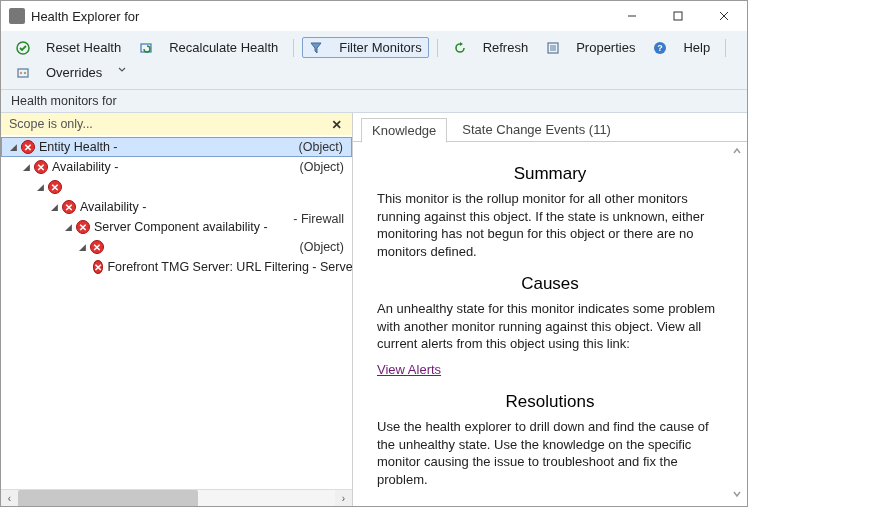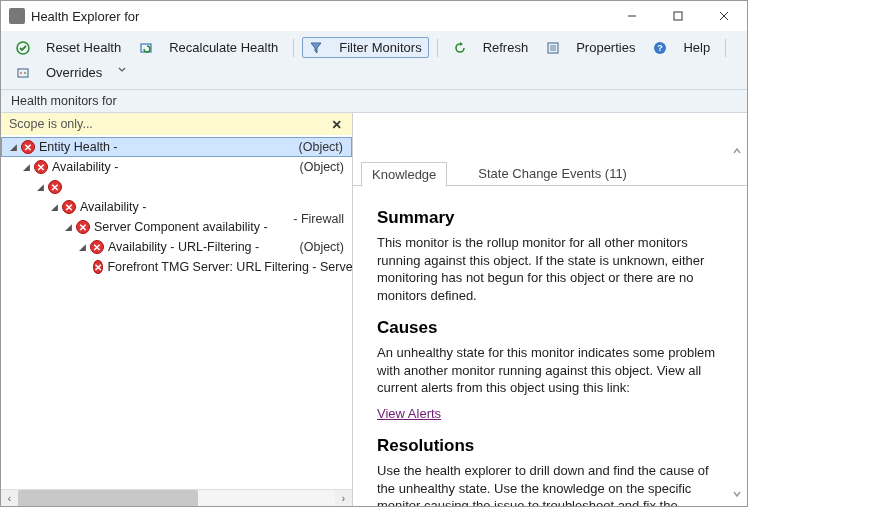--- a/index.html
+++ b/index.html
@@ -25,25 +25,25 @@
   .tg { width:11px; height:11px; display:inline-flex; align-items:center; justify-content:center; font-size:9px; color:#555; margin-right:2px; }
   .st-critical { width:14px; height:14px; border-radius:50%; background:#d33; display:inline-flex; align-items:center; justify-content:center; color:#fff; font-size:10px; font-weight:bold; margin-right:4px; border:1px solid #a11;}
   .tr.selected { background:#cfe5ff; border:1px solid #7da2ce; }
   .tr .label { }
   .tr .class { color:#333; }
   .hscroll { height:17px; background:#f0f0f0; border-top:1px solid #ddd; display:flex; align-items:center; }
   .hscroll .btn { width:17px; height:17px; display:flex; align-items:center; justify-content:center; font-size:10px; color:#555;}
   .hscroll .track { flex:1; height:17px; background:#f5f5f5; position:relative;}
   .hscroll .thumb { position:absolute; left:0; top:0; height:17px; width:180px; background:#c8c8c8; border-radius:2px;}
   .right { flex:1; display:flex; flex-direction:column; min-width:0; position:relative;}
-  .tabs { display:flex; align-items:flex-start; padding:4px 8px 0 8px; gap:20px; background:#fff;margin-top:44px; }
+  .tabs { display:flex; align-items:flex-start; padding:4px 8px 0 8px; gap:4px; background:#fff; }
   .tab { padding:4px 10px; font-size:13px; color:#444; border:1px solid transparent; }
   .tab.active { border:1px solid #ccc; border-bottom:1px solid #fff; background:#fff; position:relative; top:1px;}
   .content { flex:1; overflow:auto; padding: 8px 24px 16px 24px; border-top:1px solid #ccc; margin-top:-1px;}
-  .content h2 { font-size:17px; margin:14px 0 6px 0; font-weight:bold; }
+  .content h2 { font-size:17px; margin:14px 0 6px 0; font-weight:normal;text-align:center; }
   .content p { font-size:13px; margin:0 0 8px 0; line-height:1.35; color:#222; }
   .content a { color:#701a75; text-decoration:underline; }
   .vscroll { position:absolute; right:2px; top:30px; bottom:4px; width:16px; display:flex; flex-direction:column; align-items:center; }
   .vscroll .arr { width:16px; height:16px; display:flex; align-items:center; justify-content:center; font-size:11px; color:#888;}
   svg { display:block; }
 </style>
 </head>
 <body>
 
 <div class="window">
@@ -183,21 +183,20 @@
             <span class="class" style="padding-right: 8px; margin-top: 23px;">- Firewall</span>
           </div>
           <div class="tr" style="padding-left: 62px;">
             <span class="tg">◢</span>
             <span class="st-critical">✕</span>
             <span class="label">Server Component availability -</span>
           </div>
           <div class="tr" style="padding-left: 76px;">
             <span class="tg">◢</span>
             <span class="st-critical">✕</span>
-            <span class="label">Availability - URL-Filtering -</span>
             <span style="flex: 1 1 0%;"></span>
             <span class="class" style="padding-right: 8px;">(Object)</span>
           </div>
           <div class="tr" style="padding-left: 90px;">
             <span class="tg"></span>
             <span class="st-critical">✕</span>
             <span class="label">Forefront TMG Server: URL Filtering - Server</span>
           </div>
         </div>
       <div class="hscroll">

